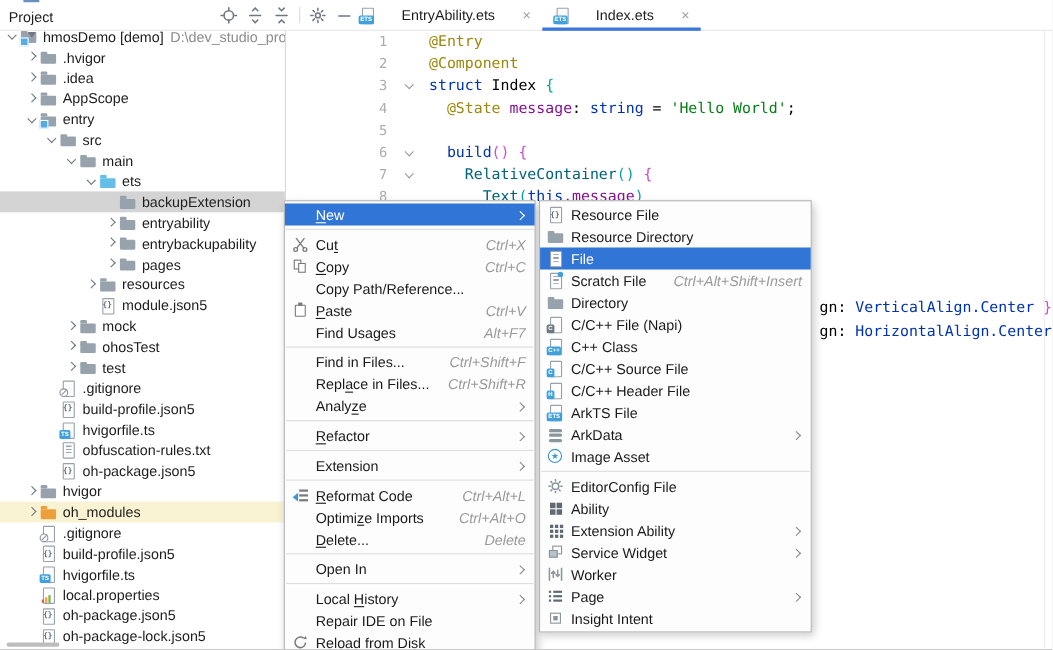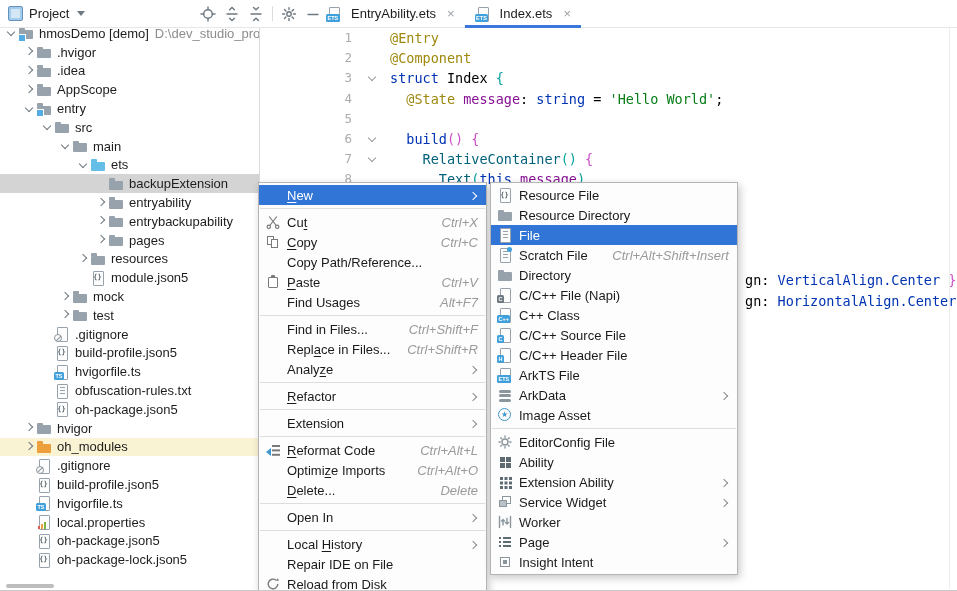--- a/index.html
+++ b/index.html
@@ -2,34 +2,34 @@
 <html style="--sel: #3175D6; --treesel: #D4D4D4; --treehl: #FAF3D3; --tabu: #3B77DB;"><head>
 <meta charset="utf-8">
 <style>
   html,body{margin:0;padding:0;background:#e9e9e9;}
   .app{position:relative;width:957px;height:591px;overflow:hidden;background:#fff;
        font-family:"Liberation Sans",sans-serif;-webkit-font-smoothing:antialiased;}
 
   
   .topbar{position:absolute;left:0;top:0;width:100%;height:27px;background:#fff;
           border-bottom:1px solid #E7E7E7;z-index:2;}
-  .proj-head{position:absolute;left:8px;top:0;height:27px;display:flex;align-items:center;gap:6px;}
+  .proj-head{position:absolute;left:8px;top:0;height:27px;display:flex;align-items:center;gap:6px;flex-direction:column;}
   .prj-ic{width:13px;height:13px;background:#A3CBEA;border:1px solid #6593BE;border-radius:2px;position:relative;}
   .prj-ic::after{content:"";position:absolute;inset:2px;background:#D3E7F6;}
   .proj-title{font-size:13px;color:#1D1D1D;}
   .caret-down{width:0;height:0;border-left:4px solid transparent;border-right:4px solid transparent;
               border-top:5px solid #6E7880;margin-left:2px;}
   .tools{position:absolute;left:200px;top:0;height:27px;display:flex;align-items:center;gap:8px;}
   .tool{width:16px;height:16px;display:inline-block;position:relative;}
   .tool svg{display:block;}
   .tool-sep{width:1px;height:15px;background:#DCDCDC;}
 
   
   .tabs{position:absolute;left:316px;top:0;height:27px;display:flex;z-index:2;}
-  .tab{display:flex;align-items:center;gap:9px;padding:0 10px;font-size:13px;color:#1D1D1D;position:relative;}
+  .tab{display:flex;align-items:center;gap:23px;padding:0 10px;font-size:13px;color:#1D1D1D;position:relative;}
   .tab.active::after{content:"";position:absolute;left:0;right:0;bottom:-1px;height:3px;background:var(--tabu,#3B77DB);}
   .tab-close{color:#9AA0A6;font-size:13px;line-height:13px;margin-left:2px;}
 
   
   .panel{position:absolute;left:0;top:28px;width:259px;bottom:0;background:#fff;
          border-right:1px solid #D9D9D9;overflow:hidden;z-index:1;}
   .tree{position:absolute;left:0;top:-4px;right:0;}
   .trow{display:flex;align-items:center;height:18.8px;font-size:13px;white-space:nowrap;}
   .trow.sel{background:var(--treesel,#D4D4D4);}
   .trow.hl{background:var(--treehl,#FAF3D3);}
@@ -317,20 +317,28 @@
             <span class="fold"></span>
           </span>
           <span class="tlabel">mock</span>
         </div>
         <div class="trow">
           <span class="ind" style="width:58px"></span>
           <span class="chev closed"></span>
           <span class="ic">
             <span class="fold"></span>
           </span>
+          <span class="tlabel">ohosTest</span>
+        </div>
+        <div class="trow">
+          <span class="ind" style="width:58px"></span>
+          <span class="chev closed"></span>
+          <span class="ic">
+            <span class="fold"></span>
+          </span>
           <span class="tlabel">test</span>
         </div>
         <div class="trow">
           <span class="ind" style="width:40px"></span>
           <span class="chev none"></span>
           <span class="ic">
             <span class="pg"></span>
             <span class="gno"></span>
           </span>
           <span class="tlabel">.gitignore</span>

